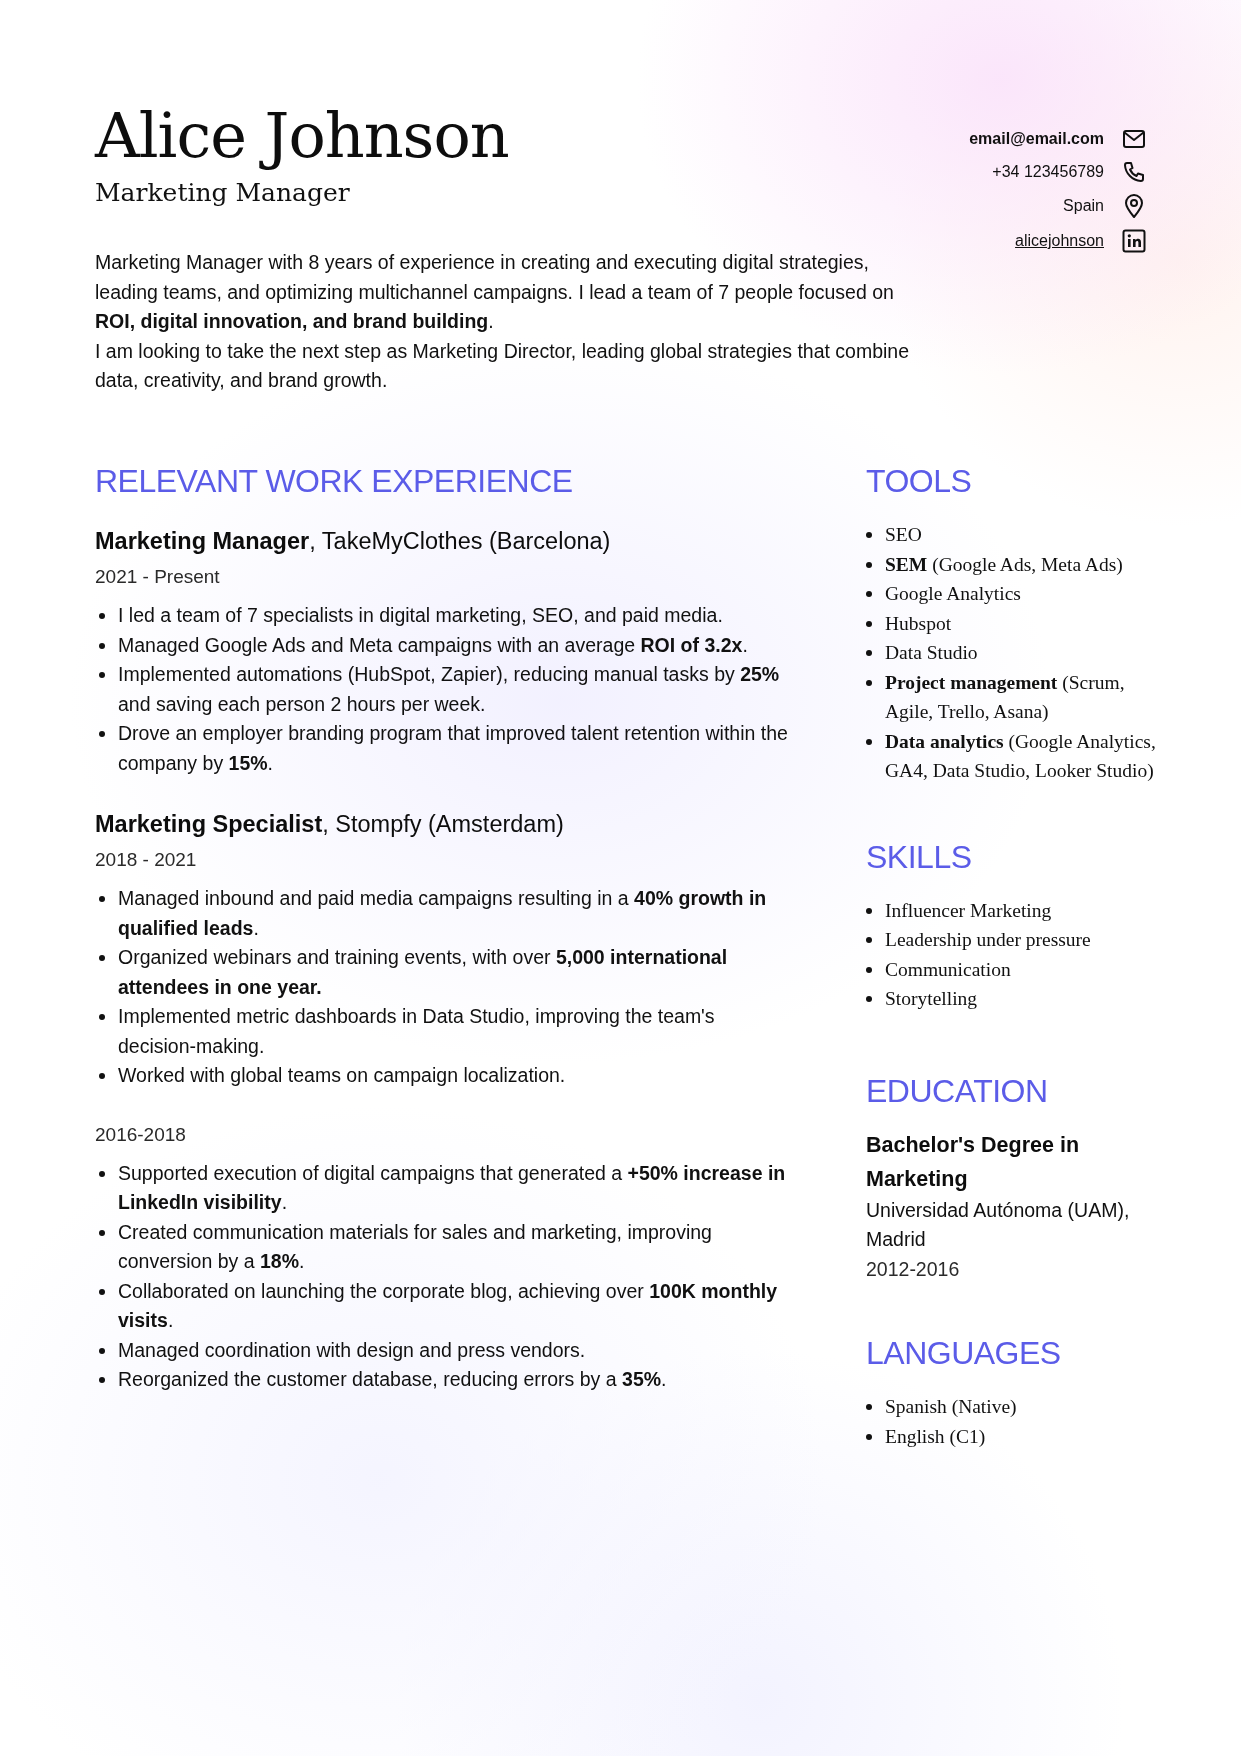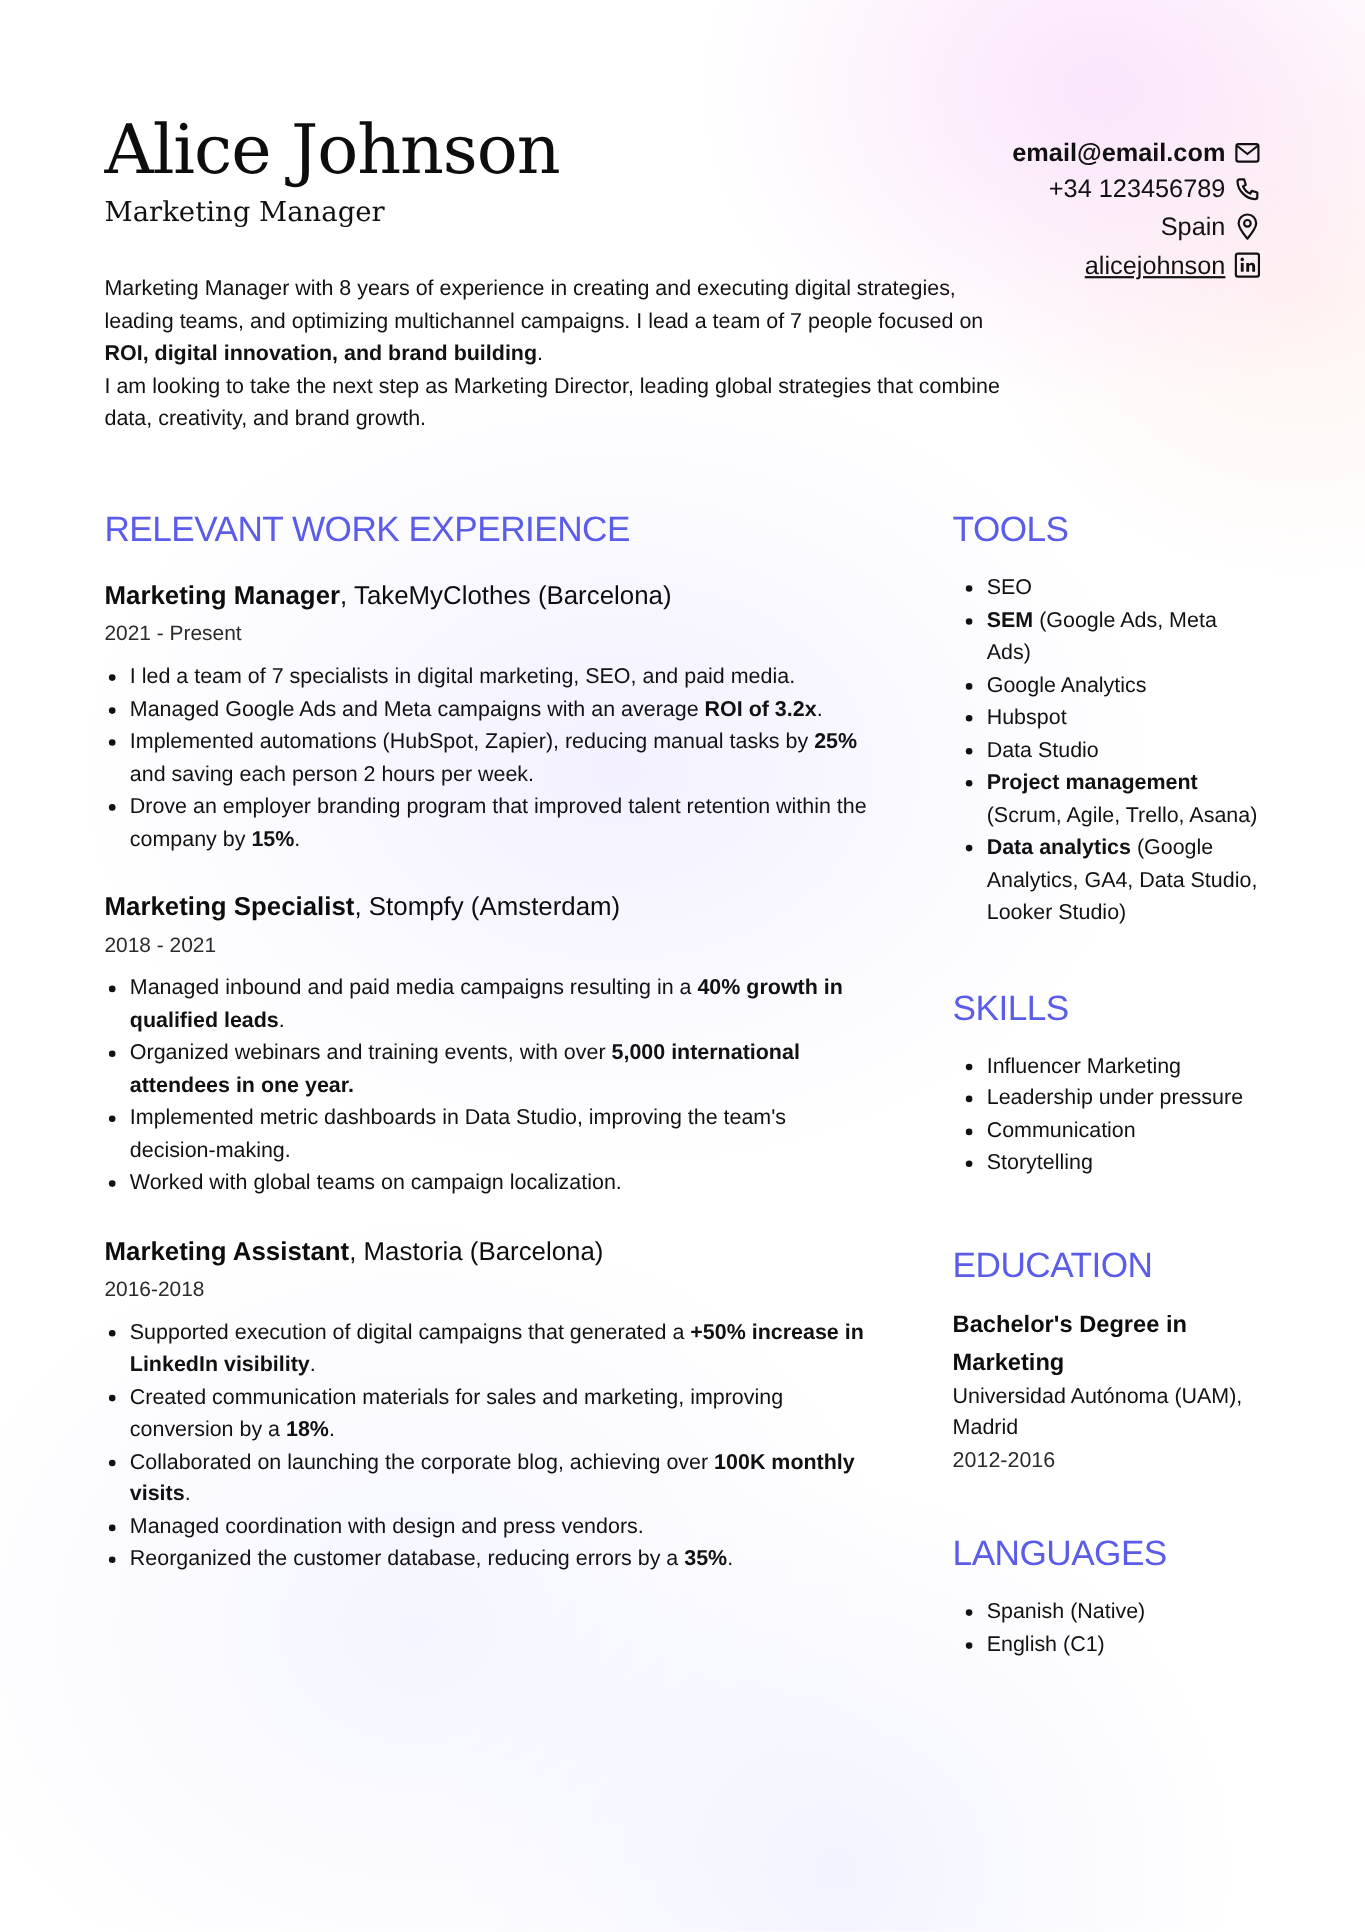--- a/index.html
+++ b/index.html
@@ -12,37 +12,37 @@
       radial-gradient(ellipse 700px 520px at 560px 700px, rgba(238,236,255,0.75), rgba(255,255,255,0) 70%),
       radial-gradient(ellipse 620px 520px at 380px 1480px, rgba(242,242,255,0.8), rgba(255,255,255,0) 72%),
       radial-gradient(ellipse 520px 500px at 760px 1700px, rgba(238,238,255,0.7), rgba(255,255,255,0) 70%),
       #ffffff;
   }
   .abs { position: absolute; }
   .name { left: 95px; top: 96px; font-family: "DejaVu Serif", "Liberation Serif", serif; font-size: 62px; line-height: 80px; letter-spacing: -1px; color: #0d0d0d; }
   .role { left: 95px; top: 176px; font-family: "DejaVu Serif", "Liberation Serif", serif; font-size: 25px; line-height: 34px; color: #111; }
   .contact { right: 95px; top: 122px; width: 340px; }
   .contact-row { display: flex; justify-content: flex-end; align-items: center; height: 33px; }
-  .contact-row .txt { font-size: 23px; color: #111; margin-right: 8px; }
+  .contact-row .txt { font-size: 16px; color: #111; margin-right: 18px; }
   .contact-row .txt.bold { font-weight: bold; }
   .contact-row .txt.link { text-decoration: underline; }
   .contact-row .ico { width: 24px; height: 24px; display: inline-flex; align-items: center; justify-content: center; }
   .summary { left: 95px; top: 248px; width: 820px; font-size: 19.5px; line-height: 29.5px; color: #111; }
   .summary p { margin: 0; }
   .sec-title { font-family: Liberation Sans, sans-serif; font-size: 32px; color: #5b5ce8; letter-spacing: -0.5px; line-height: 30px; }
   .left { left: 95px; top: 466px; width: 700px; }
   .right { left: 866px; top: 466px; width: 290px; }
   .job { margin-top: 0; }
   .job-head { font-size: 23.5px; line-height: 32px; margin: 0; color: #0d0d0d; }
   .job-head b { font-weight: bold; }
   .job-date { font-size: 19px; line-height: 28px; color: #2a2a2a; margin-top: 6px; font-weight: 300; }
   ul.bul { margin: 10px 0 0 0; padding: 0 0 0 23px; list-style: none; }
   ul.bul li { position: relative; font-size: 19.5px; line-height: 29.5px; color: #111; }
   ul.bul li::before { content: ""; position: absolute; left: -19px; top: 12px; width: 6px; height: 6px; border-radius: 50%; background: #111; }
-  .side-list { margin: 12px; padding: 0 0 0 19px; list-style: none; }
+  .side-list { margin: 0; padding: 0 0 0 19px; list-style: none; font-family: Liberation Serif, serif; }
   .side-list li { position: relative; font-size: 19.5px; line-height: 29.5px; color: #111; }
   .side-list li::before { content: ""; position: absolute; left: -19px; top: 12px; width: 6px; height: 6px; border-radius: 50%; background: #111; }
   .edu-deg { font-size: 21.5px; font-weight: bold; line-height: 34px; color: #0d0d0d; }
   .edu-txt { font-size: 19.5px; line-height: 29.5px; color: #111; }
   .edu-date { font-size: 19.5px; line-height: 29.5px; color: #2a2a2a; }
 </style>
 </head>
 <body>
 
 <div class="abs name">Alice Johnson</div>
@@ -110,21 +110,20 @@
         <div class="job-head"><b>Marketing Specialist</b><span>, Stompfy (Amsterdam)</span></div>
         <div class="job-date">2018 - 2021</div>
         <ul class="bul">
           <li><span>Managed inbound and paid media campaigns resulting in a </span><b>40% growth in qualified leads</b><span>.</span></li>
           <li><span>Organized webinars and training events, with over </span><b>5,000 international attendees in one year.</b><span></span></li>
           <li><span>Implemented metric dashboards in Data Studio, improving the team's decision-making.</span><b></b><span></span></li>
           <li><span>Worked with global teams on campaign localization.</span><b></b><span></span></li>
         </ul>
       </div>
       <div class="job" style="margin-top: 30px;">
-        <div class="job-head"><b>Marketing Assistant</b><span>, Mastoria (Barcelona)</span></div>
         <div class="job-date">2016-2018</div>
         <ul class="bul">
           <li><span>Supported execution of digital campaigns that generated a </span><b>+50% increase in LinkedIn visibility</b><span>.</span></li>
           <li><span>Created communication materials for sales and marketing, improving conversion by a </span><b>18%</b><span>.</span></li>
           <li><span>Collaborated on launching the corporate blog, achieving over </span><b>100K monthly visits</b><span>.</span></li>
           <li><span>Managed coordination with design and press vendors.</span><b></b><span></span></li>
           <li><span>Reorganized the customer database, reducing errors by a </span><b>35%</b><span>.</span></li>
         </ul>
       </div>
     </div>

